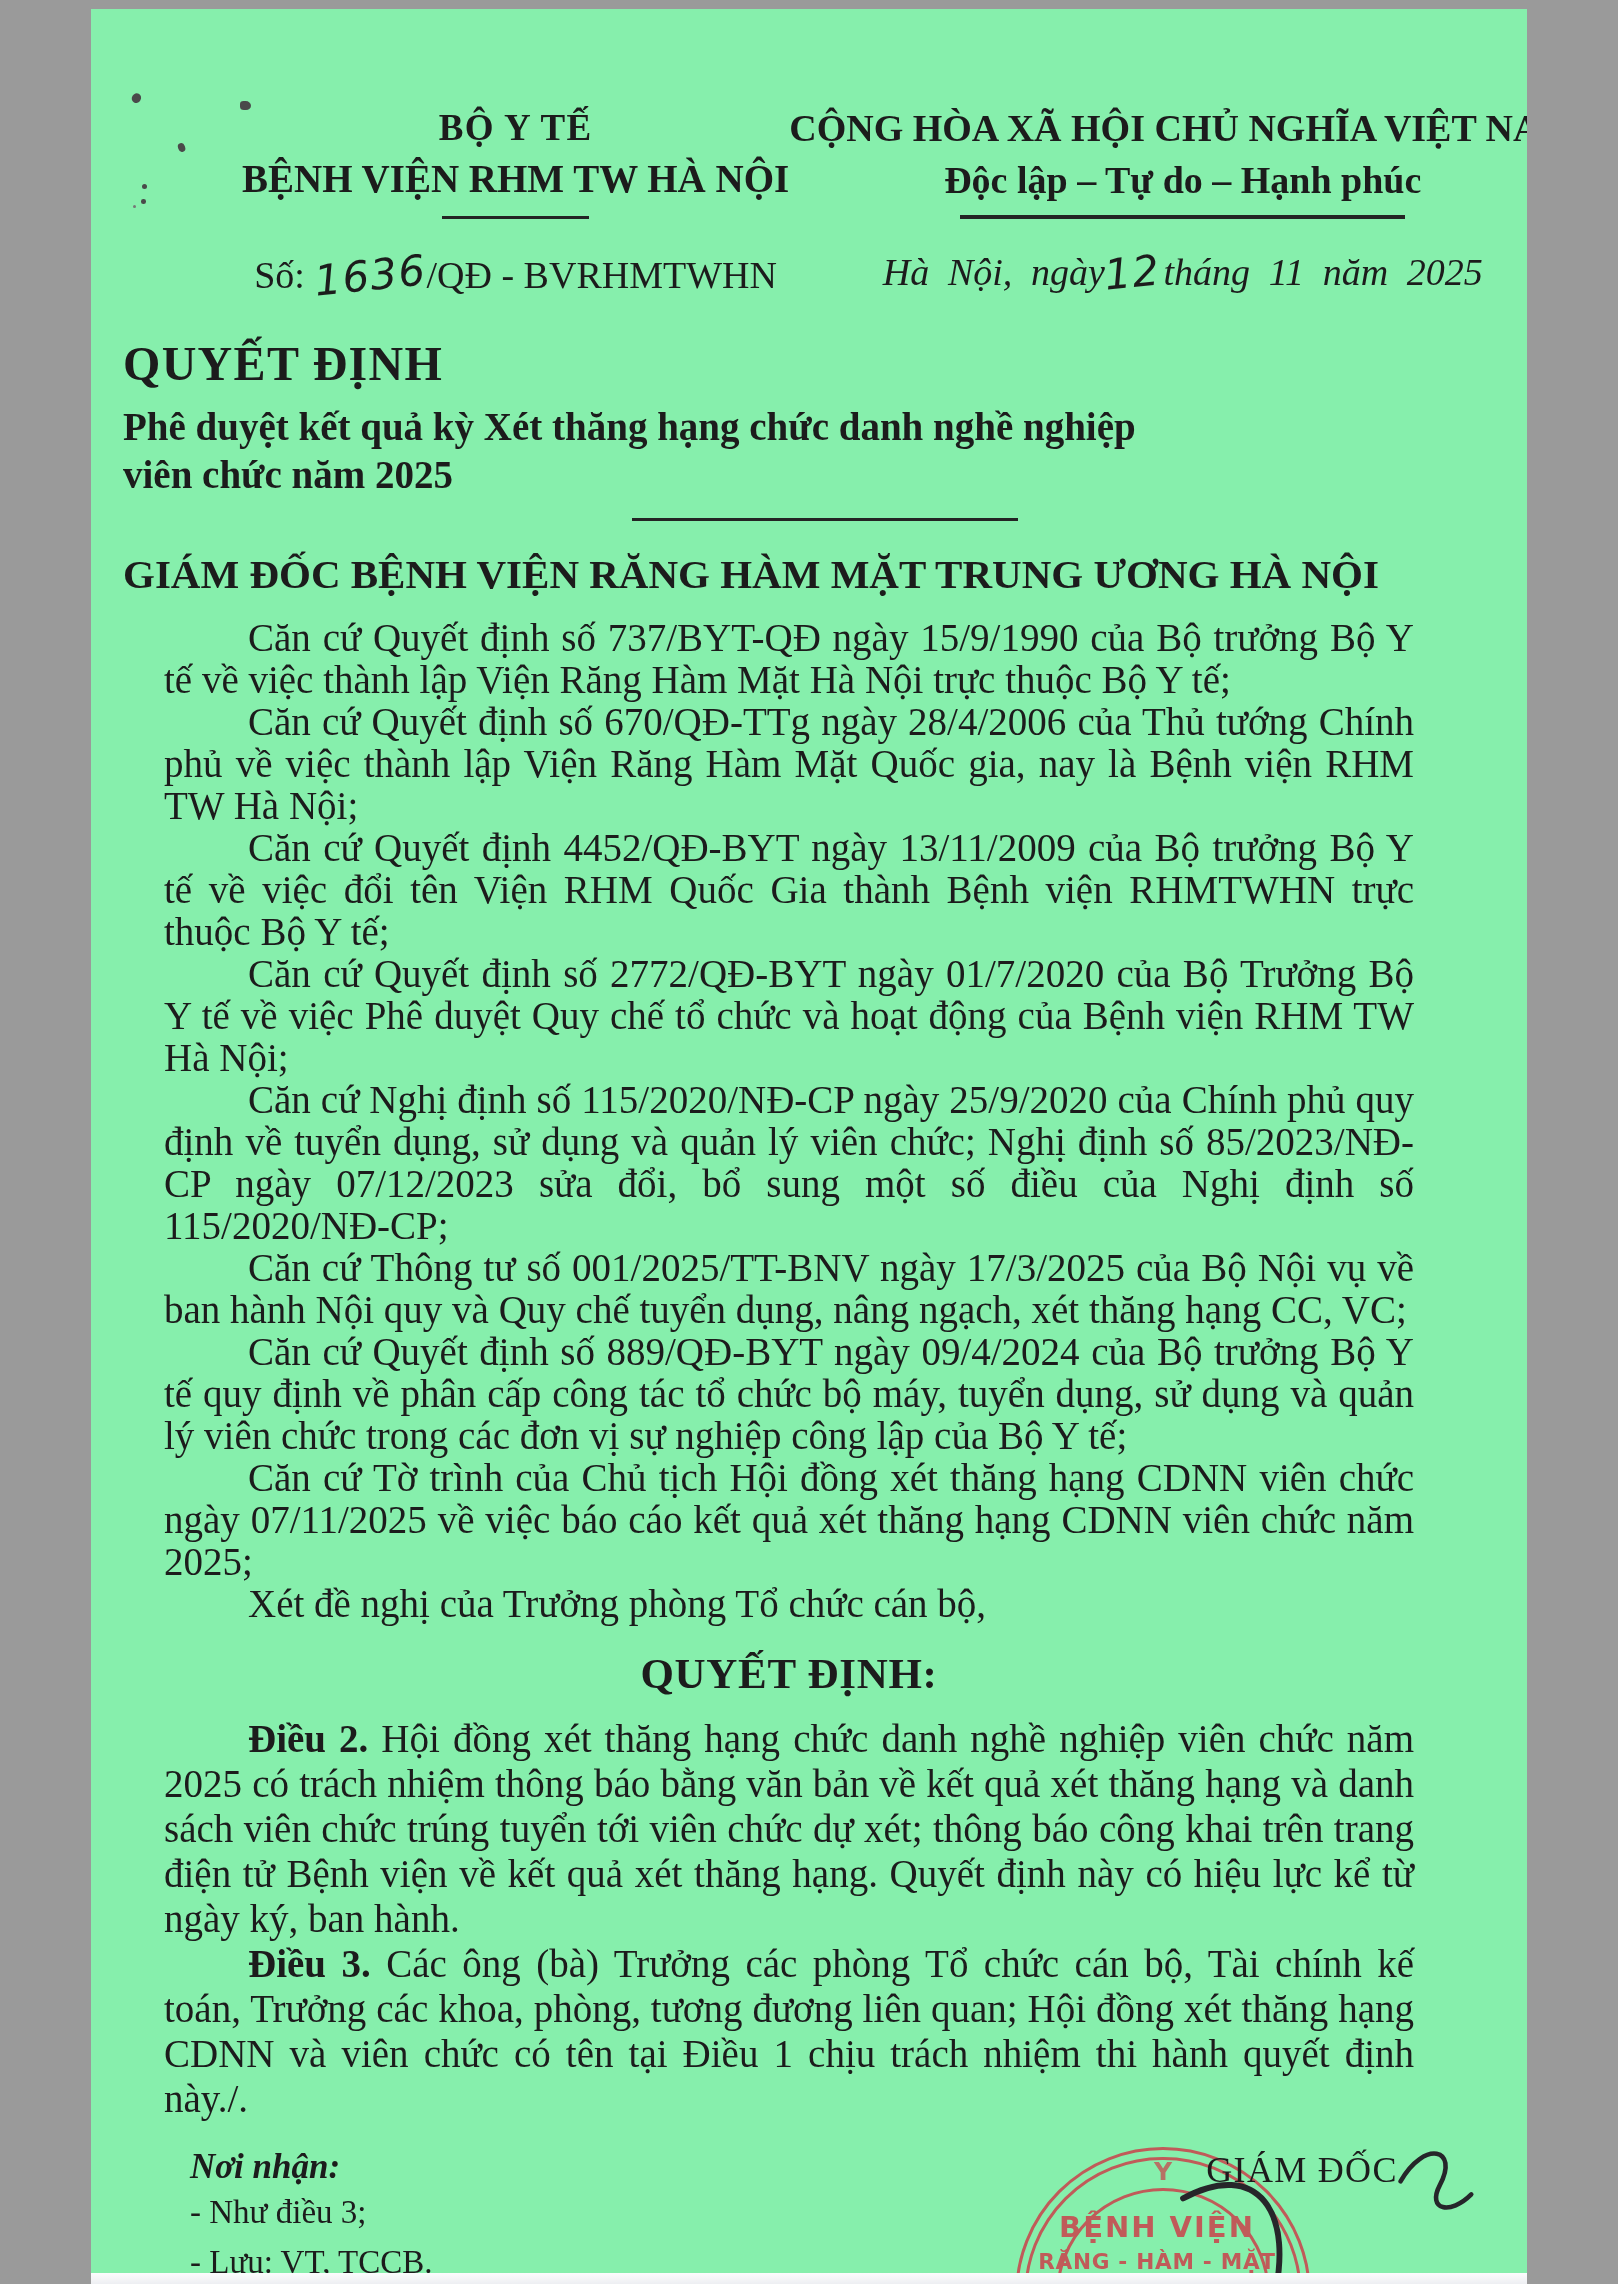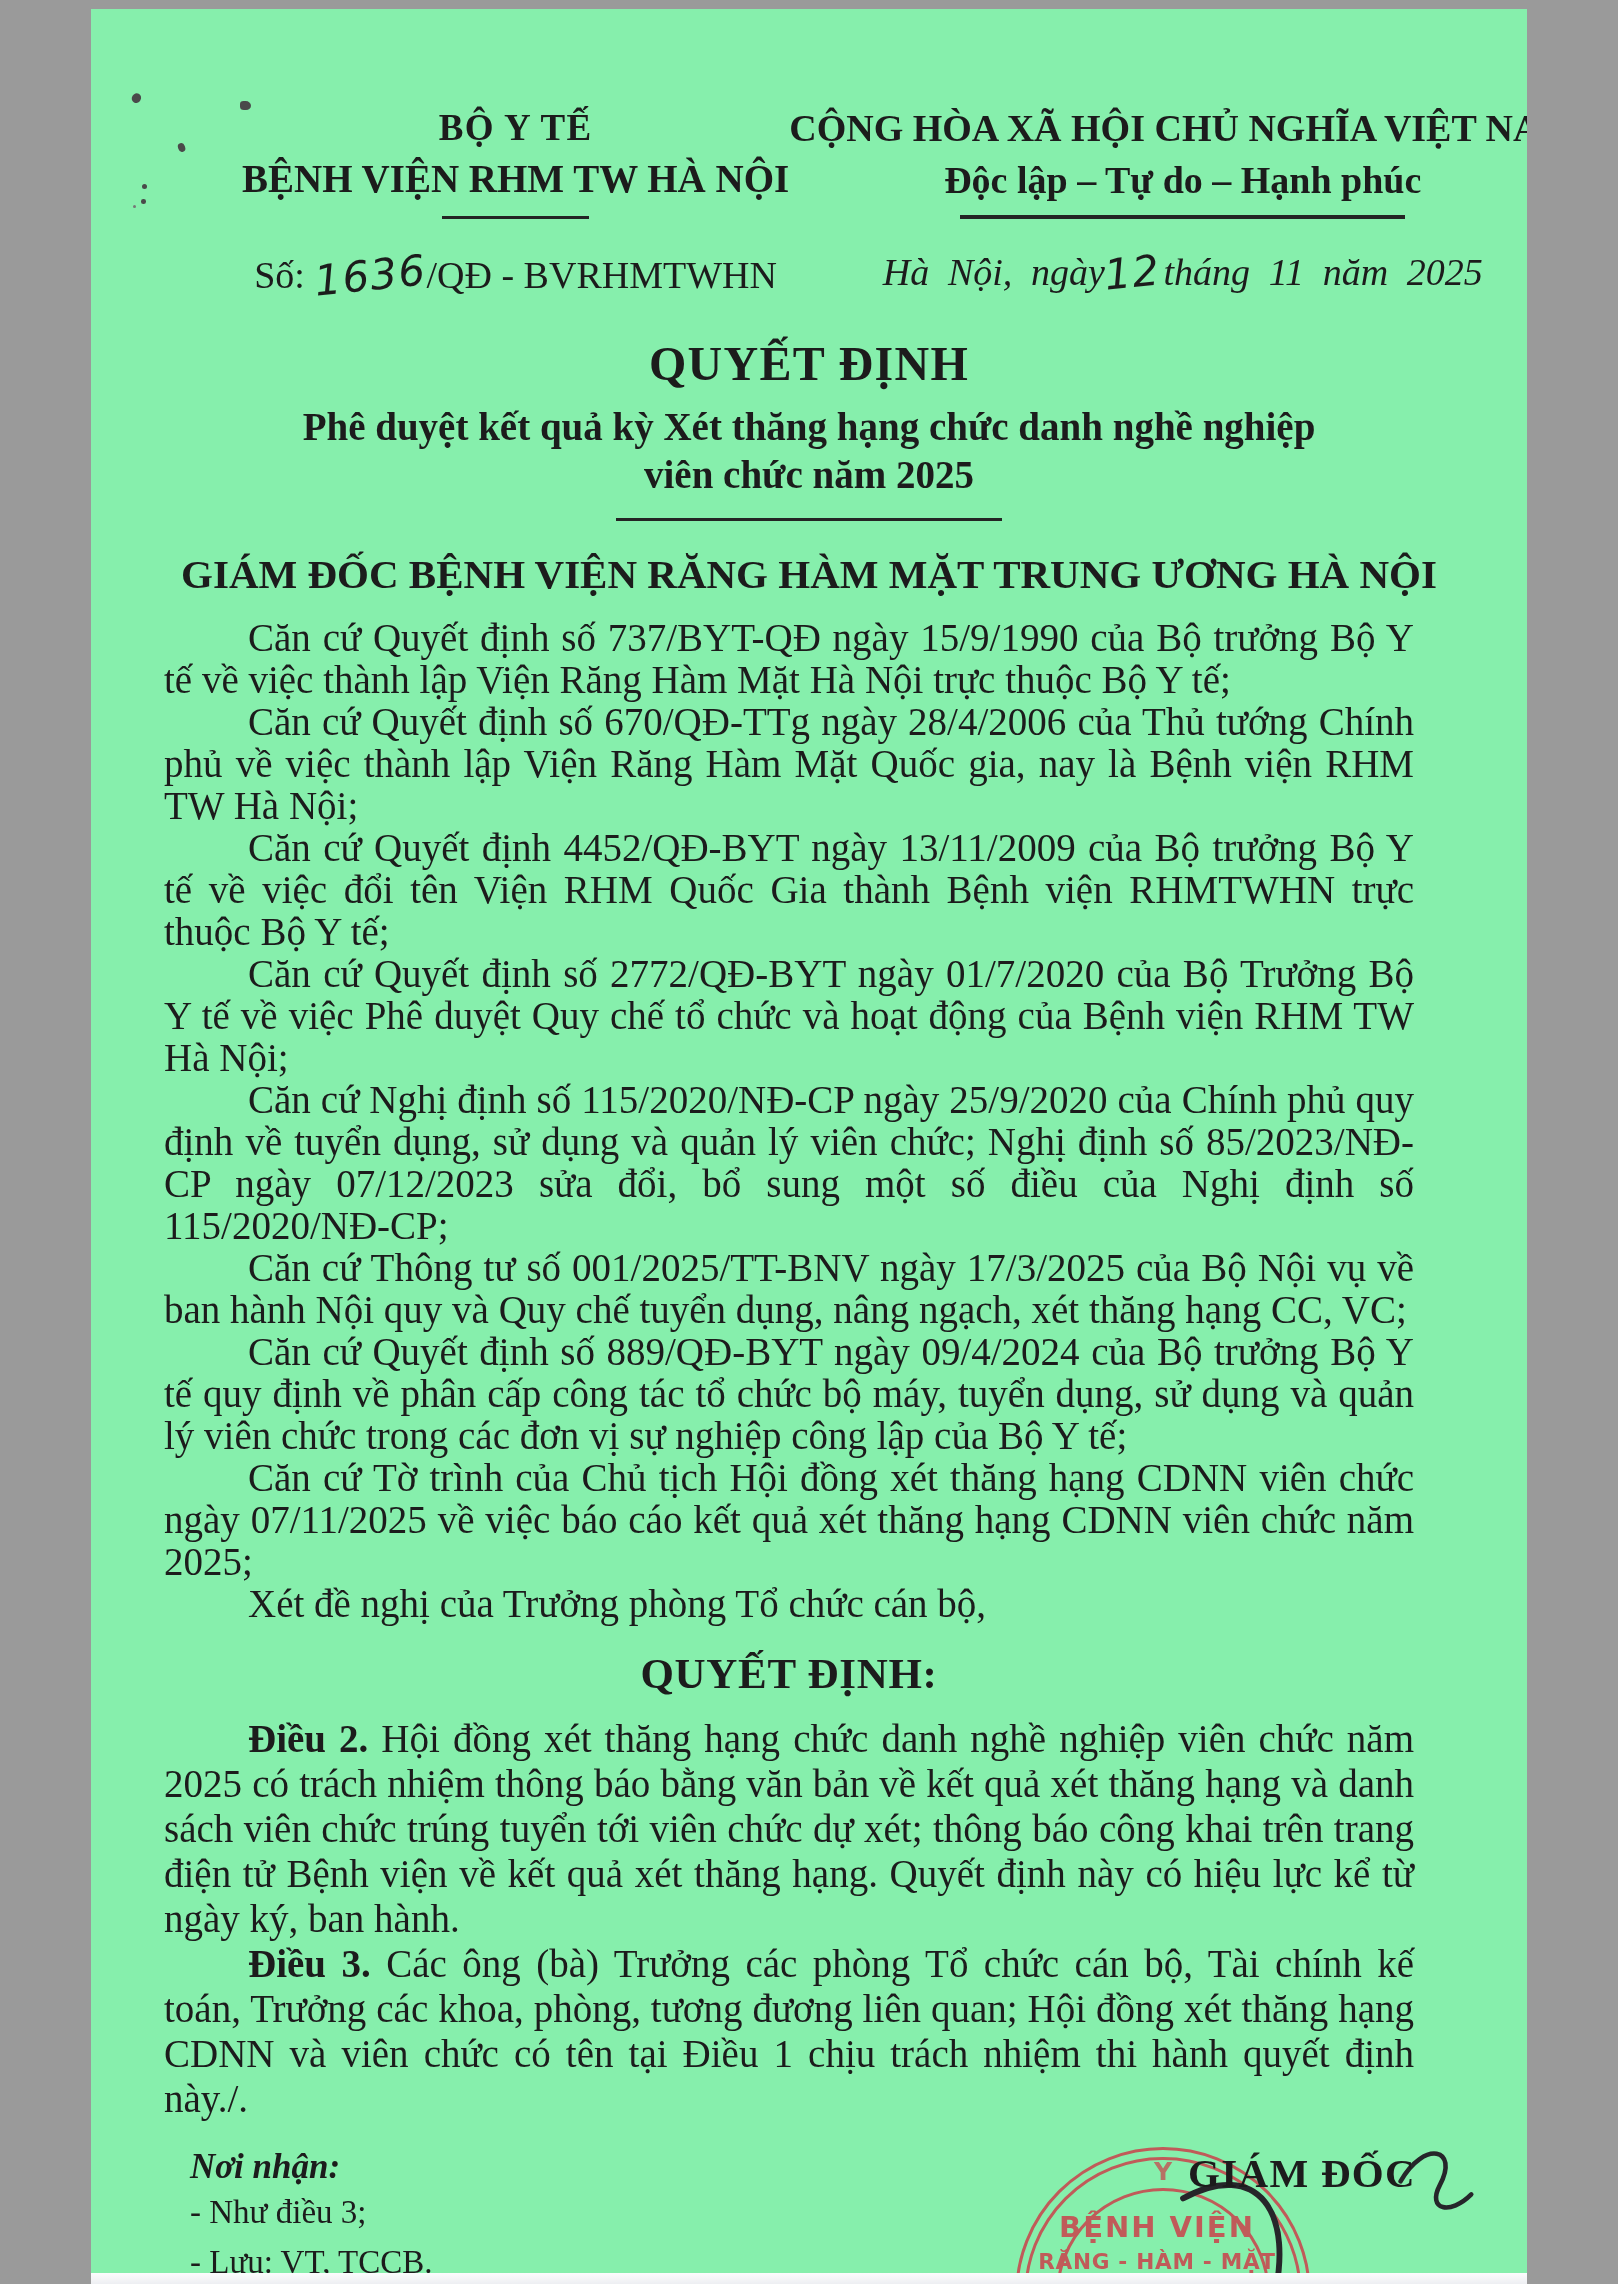--- a/index.html
+++ b/index.html
@@ -36,21 +36,21 @@
   .rule-right{width:445px;height:3.9px;margin-top:13px;}
   .so-line{margin-top:30px;font-size:38px;white-space:nowrap;}
   .date-line{margin-top:27.5px;font-size:38px;font-style:italic;white-space:nowrap;word-spacing:9.2px;}
   .handwritten{
     font-family:"DejaVu Sans",sans-serif;
     font-style:italic;font-size:42px;letter-spacing:1.3px;
     display:inline-block;transform:rotate(-6deg) translateY(2px);
   }
   .hw-day{margin:0 3.9px 0 -1.3px;}
   
-  .title-block{text-align:center;margin-top:38px;}
+  .title-block{text-align:left;margin-top:38px;padding-left:32px;}
   .doc-title{font-size:48px;font-weight:bold;letter-spacing:1.3px;}
   .doc-subtitle{font-size:39px;font-weight:bold;line-height:48px;}
   .doc-subtitle.first{margin-top:11.8px;}
   .rule-title{width:386px;height:3.3px;margin-top:18.3px;}
   .authority{font-size:41px;font-weight:bold;margin-top:29px;white-space:nowrap;}
   
   .body-text{margin:19.6px 113px 0 73px;}
   .recitals p{
     margin:0;font-size:39px;line-height:42px;
     text-indent:84px;text-align:justify;
@@ -63,21 +63,21 @@
   }
   .articles .art-label{font-weight:bold;}
   .articles .art-tail{font-style:italic;}
   
   .doc-footer{position:relative;margin:26px 0 0 73px;height:341px;}
   .recipients{margin-left:26px;}
   .recipients .rec-label{font-weight:bold;font-style:italic;font-size:35px;}
   .recipients .rec-item{font-size:33px;line-height:50px;white-space:nowrap;}
   .recipients .rec-item:first-of-type{margin-top:9.2px;}
   .sign-block{position:absolute;left:889px;top:1.3px;width:498px;text-align:center;}
-  .signer-title{font-size:41px;font-weight:bold;letter-spacing:1.3px;}
+  .signer-title{font-size:36px;font-weight:normal;letter-spacing:1.3px;}
   .signer-name{font-size:39px;font-weight:bold;margin-top:198px;}
   
   .stamp{position:absolute;left:851px;top:0;width:296px;height:296px;opacity:.88;}
   .stamp .ring{position:absolute;border-radius:50%;border:3.3px solid #c8474e;}
   .ring-outer{left:0;top:0;right:0;bottom:0;}
   .ring-mid{left:9.2px;top:9.2px;right:9.2px;bottom:9.2px;border-width:2px;}
   .ring-inner{left:41px;top:41px;right:41px;bottom:41px;border-width:2.6px;}
   .stamp-text{position:absolute;left:0;right:12px;text-align:center;color:#c8474e;
     font-family:"DejaVu Sans","Liberation Sans",sans-serif;font-weight:bold;}
   .st1{top:63px;font-size:29px;letter-spacing:2px;}

